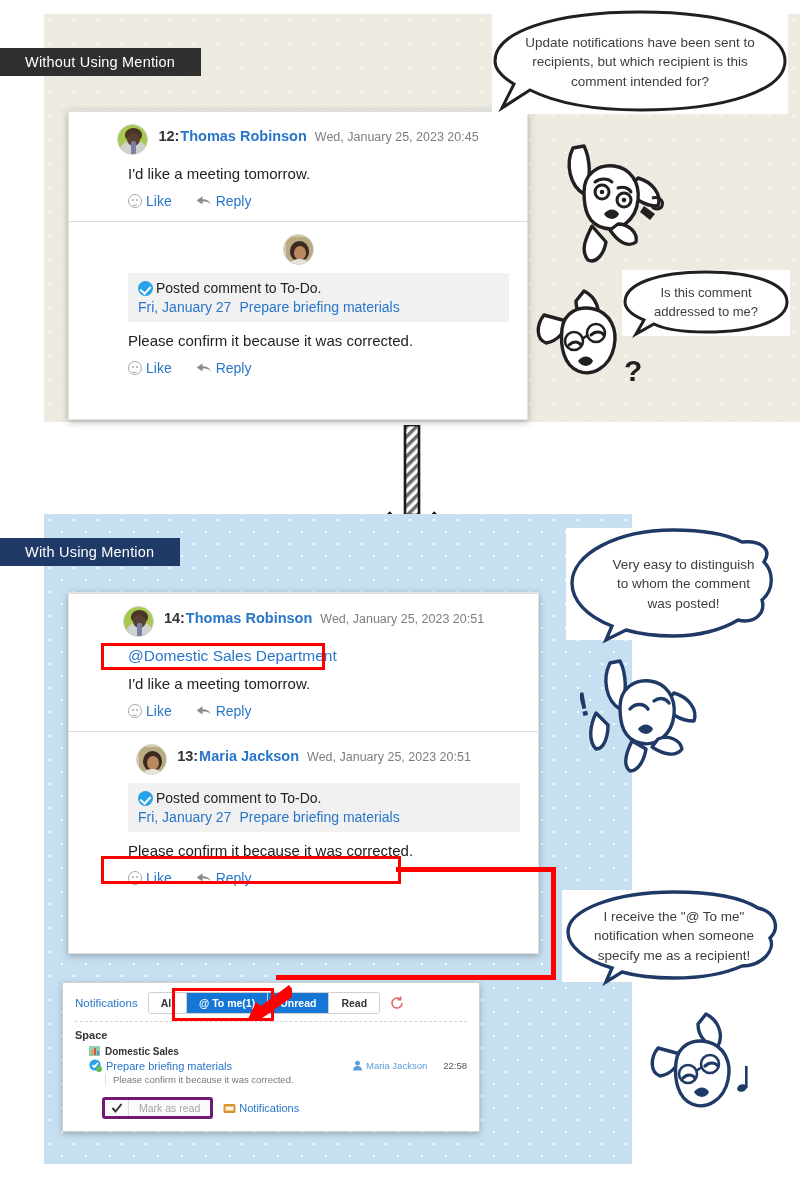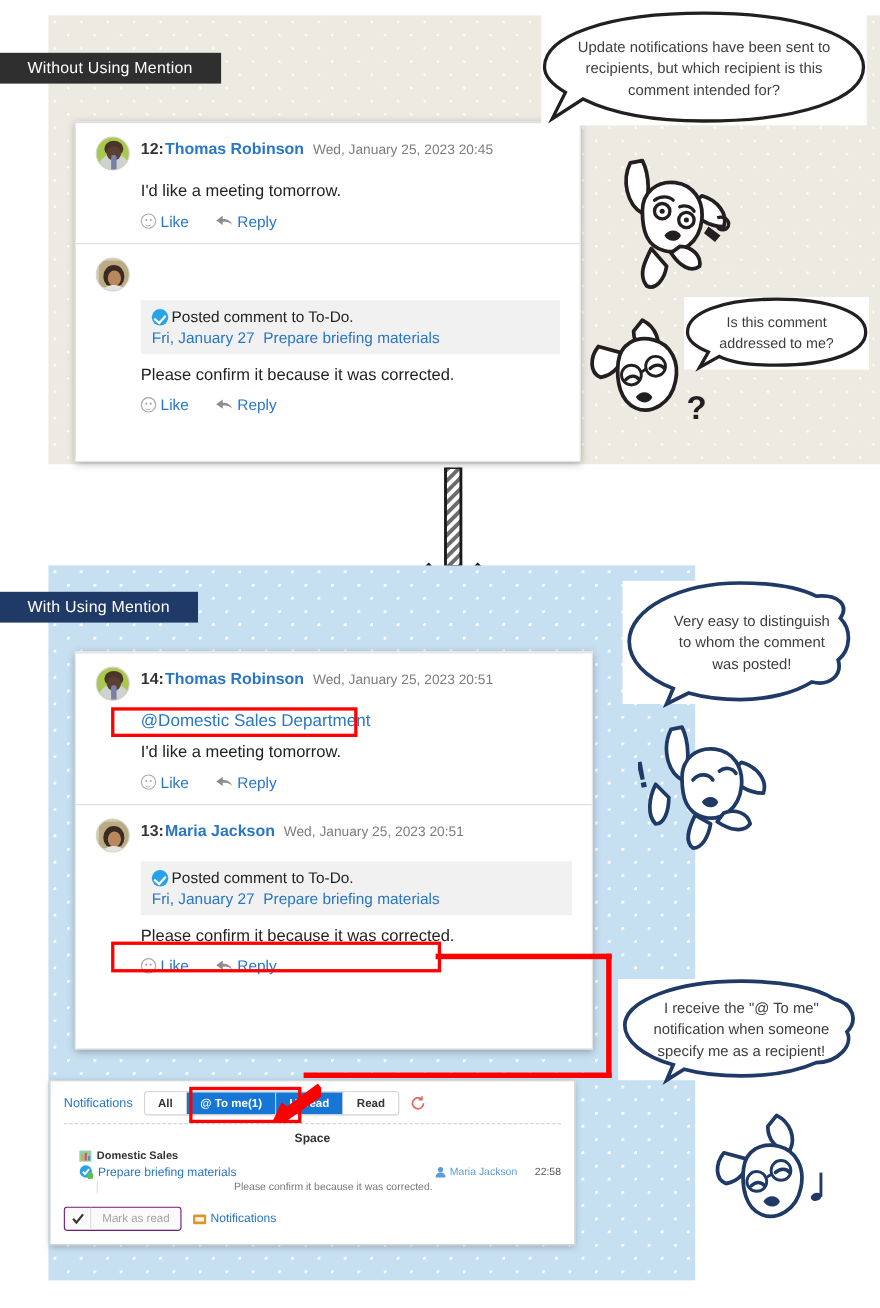--- a/index.html
+++ b/index.html
@@ -54,21 +54,21 @@
     box-shadow: 0 2px 7px rgba(0,0,0,.28);
     border: 1px solid #e3e3e3;
   }
   .card-top { left: 68px; top: 110px; width: 460px; height: 310px; }
   .card-bot { left: 68px; top: 592px; width: 471px; height: 362px; }
 
   .comment { padding: 12px 18px 6px 18px; position: relative; }
   .comment + .comment { border-top: 1px solid #dddddd; }
   .card > .comment:first-child { border-top: 1px solid #dcdcdc; }
 
-  .chead { display: flex; align-items: flex-start; gap: 10px; }
+  .chead { display: flex; align-items: flex-start; gap: 10px; justify-content: center; }
   .avatar {
     width: 31px; height: 31px; border-radius: 50%;
     flex: 0 0 31px; overflow: hidden; position: relative;
     border: 1px solid #d4d4d4;
   }
   .av-thomas { background: #a9c84e; }
   .av-thomas::before { content:""; position:absolute; left:7px; top:3px; width:17px; height:13px;
       background:#4a3526; border-radius:50% 50% 40% 40%; }
   .av-thomas::after { content:""; position:absolute; left:1px; top:15px; width:29px; height:18px;
       background:#cfd3cf; border-radius:14px 14px 0 0;
@@ -138,24 +138,23 @@
   .conn { position: absolute; background: #ff0000; }
   .conn-h { left: 396px; top: 867px; width: 160px; height: 5px; }
   .conn-v { left: 551px; top: 867px; width: 5px; height: 113px; }
   .conn-h2 { left: 276px; top: 975px; width: 280px; height: 5px; }
 
   
   .red-arrow { position: absolute; left: 248px; top: 985px; width: 46px; height: 40px; }
 
   
   .notif {
-    position: absolute; left: 45px; top: 982px; width: 478px; height: 150px;
+    position: absolute; left: 62px; top: 982px; width: 418px; height: 150px;
     background: #ffffff; border: 1px solid #d0d0d0;
     box-shadow: 0 2px 6px rgba(0,0,0,.25);
-    text-align: center;
   }
   .notif-head { display:flex; align-items:center; gap:10px; padding: 9px 12px 7px 12px; }
   .notif-title { color:#2976c9; font-size: 11.5px; }
   .tabs { display:flex; border:1px solid #cfcfcf; border-radius:3px; overflow:hidden; }
   .tab {
     font-size: 10.5px; padding: 4px 12px; color:#333; background:#fff;
     border-right:1px solid #cfcfcf; white-space:nowrap; font-weight:bold;
   }
   .tab:last-child { border-right:none; }
   .tab.active { background:#1576d6; color:#fff; }
@@ -171,22 +170,22 @@
   .n-user { color:#5a9bd8; font-size:9.5px; }
   .n-time { color:#555; font-size:9.5px; }
   .n-sub { color:#777; font-size:9.5px; margin: 1px 0 0 30px; border-left:1px solid #ddd; padding-left:7px; }
 
   .ico-space { width:12px; height:12px; flex:0 0 12px; }
   .ico-todo { width:13px; height:13px; flex:0 0 13px; }
   .ico-user { width:11px; height:11px; flex:0 0 11px; }
 
   .notif-foot { display:flex; align-items:center; gap:10px; padding: 8px 12px; }
   .chk-btn {
-    border:1px solid #701a75; background:#fafafa; border-radius:3px;
-    display:flex; align-items:center; height: 22px;
+    border:3px solid #701a75; background:#fafafa; border-radius:3px;
+    display:flex; align-items:center; height: 22px; margin-left: 27px;
   }
   .chk-box { width:24px; display:flex; align-items:center; justify-content:center; border-right:1px solid #ddd; height:100%; }
   .chk-label { font-size:10.5px; color:#a5a5a5; padding: 0 10px; }
   .notif-link { display:flex; align-items:center; gap:3px; color:#2976c9; font-size:11px; }
 
   
   .bubble {
     position: absolute; display:flex; align-items:center; justify-content:center;
     text-align:center; color:#3d3d3d; background:#ffffff;
   }

